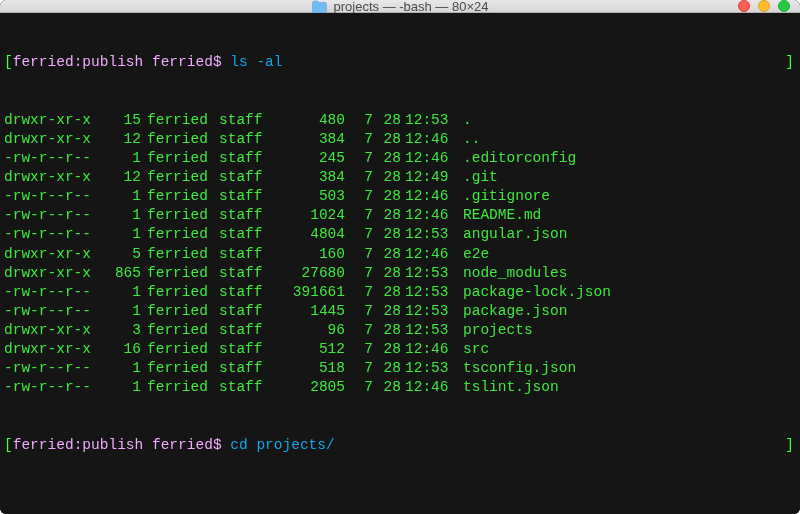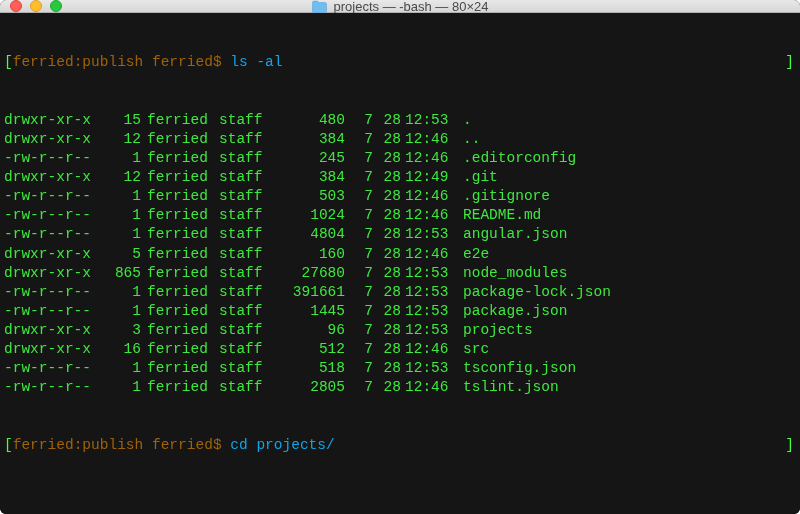--- a/index.html
+++ b/index.html
@@ -24,20 +24,21 @@
       flex-direction: column;
     }
     .titlebar {
       height: 28px;
       background: linear-gradient(to bottom, #e8e8e8, #d6d6d6);
       display: flex;
       align-items: center;
       padding: 0 10px;
       position: relative;
       border-bottom: 1px solid #b0b0b0;
+      justify-content: flex-end;
     }
     .traffic-lights {
       display: flex;
       gap: 8px;
       align-items: center;
     }
     .traffic-light {
       width: 12px;
       height: 12px;
       border-radius: 50%;
@@ -70,21 +71,21 @@
       position: relative;
       white-space: pre;
     }
     .line {
       position: relative;
     }
     .prompt-open, .prompt-close {
       color: #44ff44;
     }
     .prompt-text {
-      color: #a16207;
+      color: #f0abfc;
     }
     .cmd {
       color: #0ea5e9;
     }
     .output {
       color: #3fe83f;
     }
     .bracket-right {
       position: absolute;
       right: 2px;

